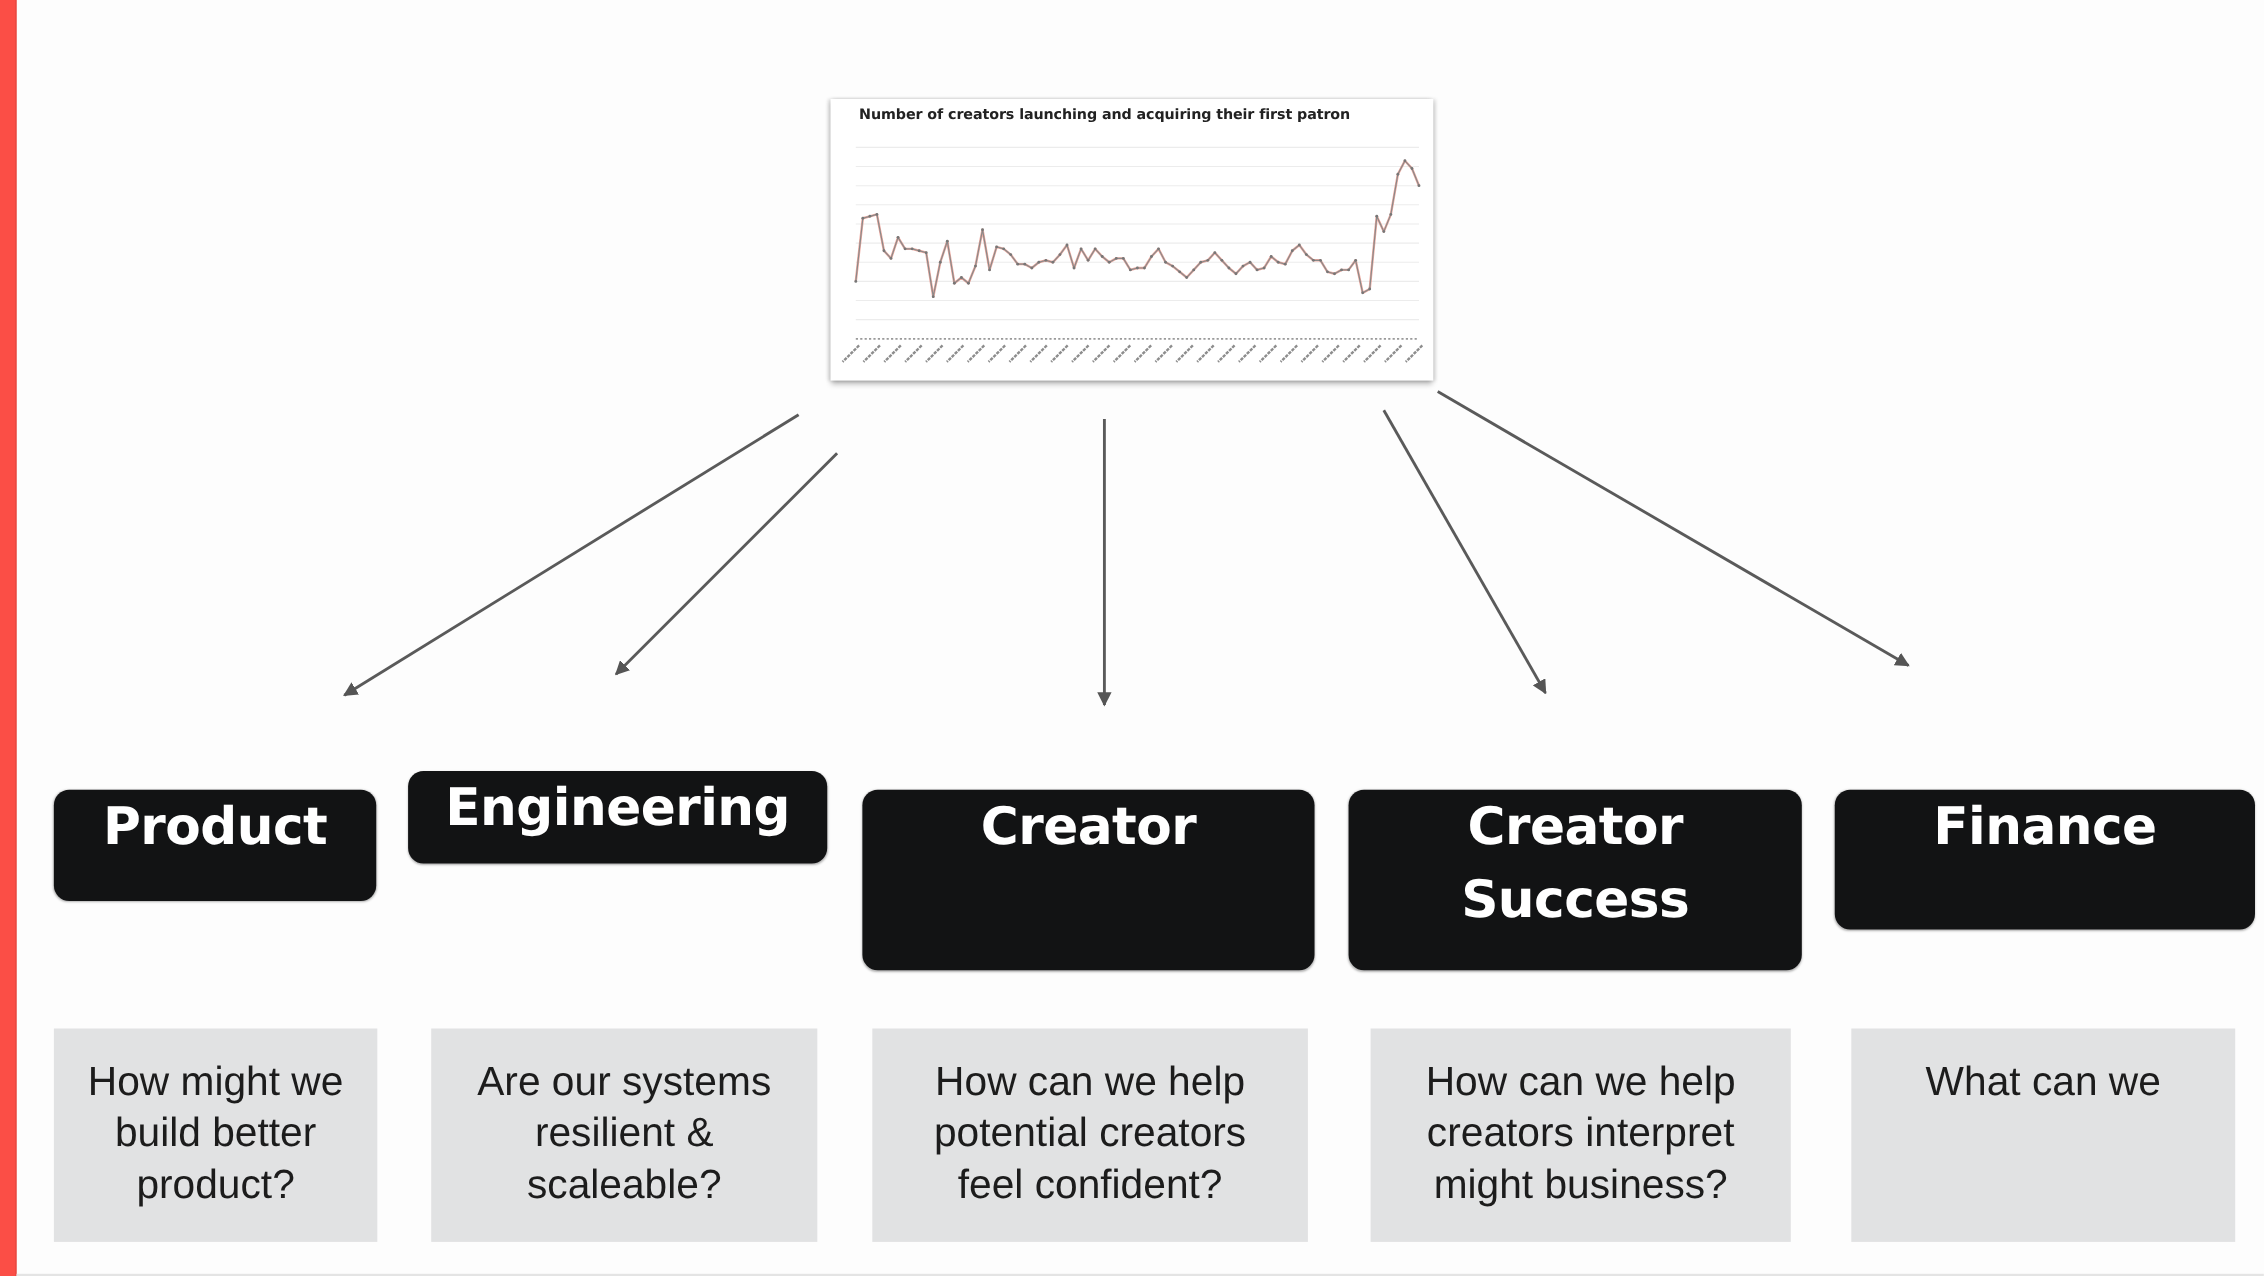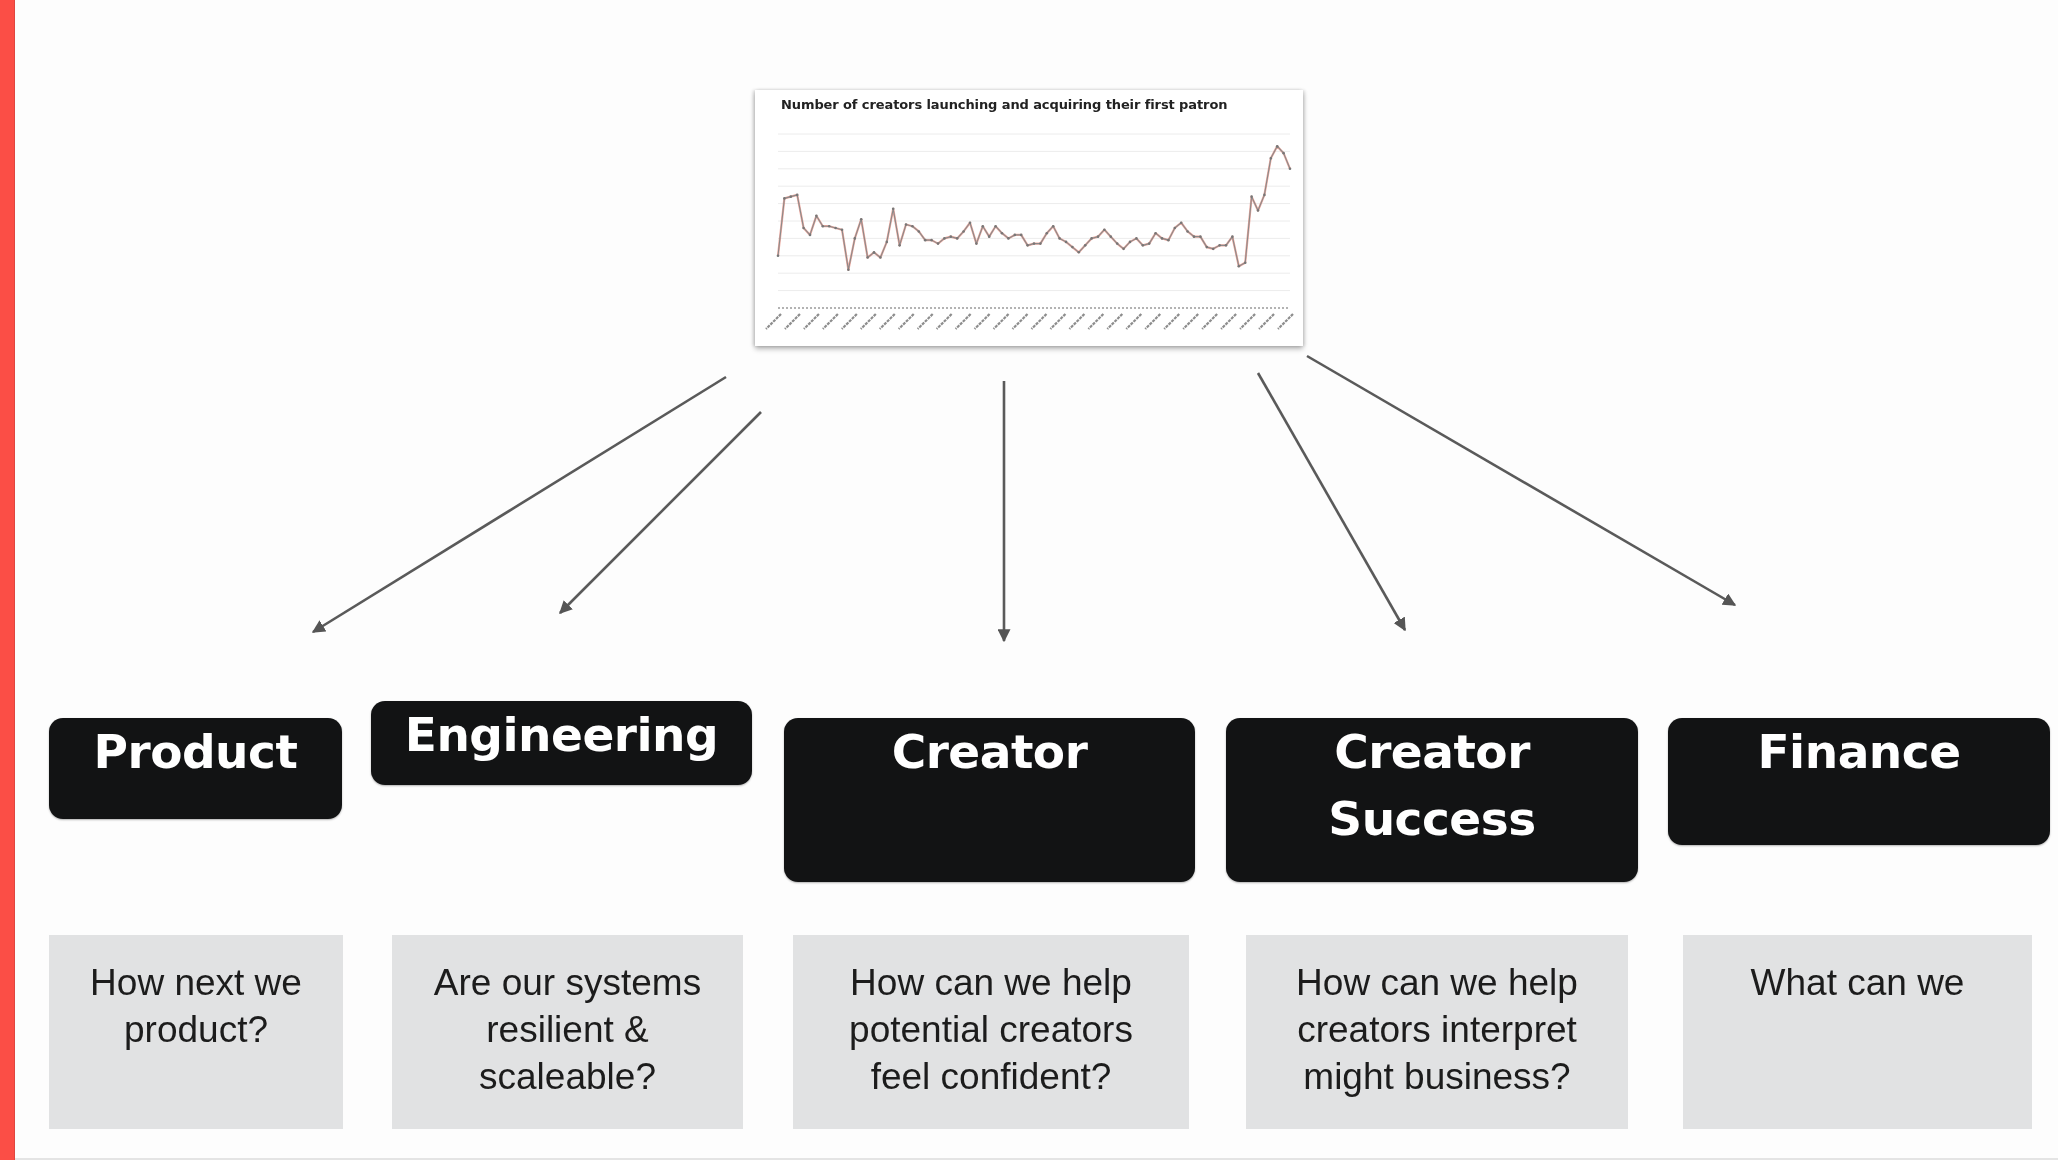--- a/index.html
+++ b/index.html
@@ -212,21 +212,22 @@
     <span>Success</span>
   </div>
 </div>
 <div class="dept" style="left:1668px;top:718px;width:382px;height:127px;">
   <div>
       <span>Finance</span>
     </div>
 </div>
 
 <div class="question" style="left:49px;top:935px;width:294px;height:194px;">
-  <span>How next we</span>
+  <span>How might we</span>
+  <span>build better</span>
   <span>product?</span>
 </div>
 <div class="question" style="left:392px;top:935px;width:351px;height:194px;">
   <span>Are our systems</span>
   <span>resilient &amp;</span>
   <span>scaleable?</span>
 </div>
 <div class="question" style="left:793px;top:935px;width:396px;height:194px;">
   <span>How can we help</span>
   <span>potential creators</span>

